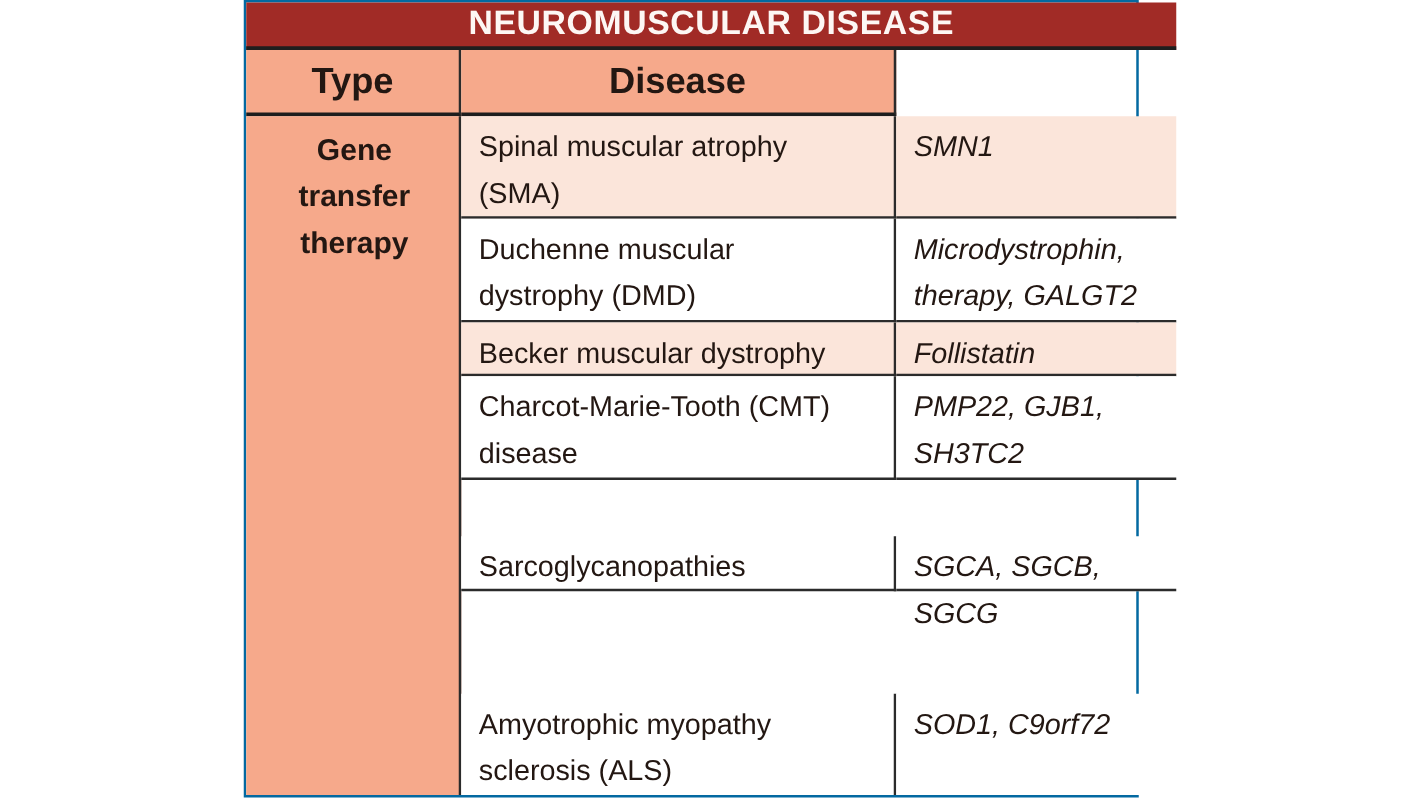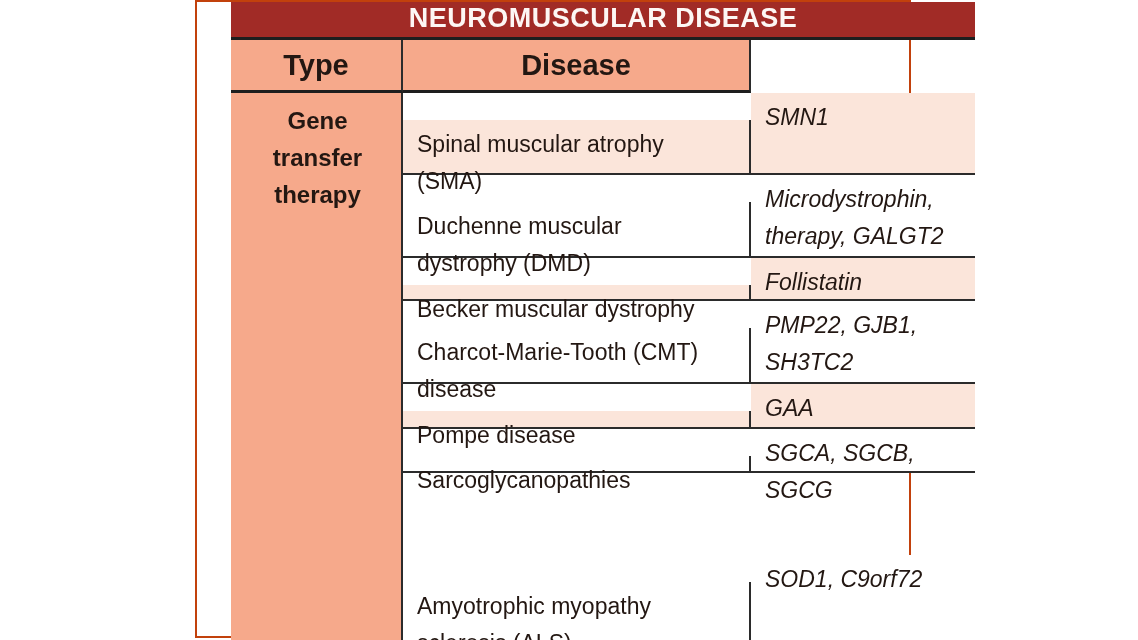--- a/index.html
+++ b/index.html
@@ -17,27 +17,26 @@
     height: 640px;
     background: #ffffff;
   }
   .gene-table {
     position: absolute;
     left: 195px;
     top: 0;
     width: 716px;
     height: 638px;
     box-sizing: border-box;
-    border: 2px solid #c2410c;
+    border: 2px solid #0369a1;
     display: grid;
     grid-template-columns: 172px 348px 224px;
     grid-template-rows: 38px 53px 82px 83px 43px 83px 45px 44px 82px 1fr;
     background: #ffffff;
     color: #231712;
-    padding-left: 34px;
   }
   .cell {
     box-sizing: border-box;
     white-space: pre-line;
   }
   
   .title-band {
     grid-column: 1 / 4;
     grid-row: 1;
     background: #a12b26;
@@ -80,21 +79,21 @@
   .body-cell {
     font-size: 23px;
     line-height: 37px;
     padding: 6px 10px 0 14px;
     border-bottom: 2px solid #2b2b2b;
   }
   .gene-cell { font-style: italic; }
   .row-peach { background: #fbe5da; }
   .row-white { background: #ffffff; }
   .last-row  { border-bottom: none; }
-  .col-disease { grid-column: 2; margin-top: 27px; }
+  .col-disease { grid-column: 2; }
   .col-gene    { grid-column: 3; }
 </style>
 </head>
 <body>
 
 <div class="stage">
   <div class="gene-table">
 
     <div class="cell title-band">NEUROMUSCULAR DISEASE</div>
 
@@ -115,22 +114,20 @@
 therapy, GALGT2</div>
 
     <div class="cell body-cell row-peach col-disease b-right" style="grid-row:5">Becker muscular dystrophy</div>
     <div class="cell body-cell row-peach col-gene gene-cell" style="grid-row:5">Follistatin</div>
 
     <div class="cell body-cell row-white col-disease b-right" style="grid-row:6">Charcot-Marie-Tooth (CMT)
 disease</div>
     <div class="cell body-cell row-white col-gene gene-cell" style="grid-row:6">PMP22, GJB1,
 SH3TC2</div>
 
-    <div class="cell body-cell row-peach col-disease b-right" style="grid-row:7">Pompe disease</div>
-    <div class="cell body-cell row-peach col-gene gene-cell" style="grid-row:7">GAA</div>
 
     <div class="cell body-cell row-white col-disease b-right" style="grid-row:8">Sarcoglycanopathies</div>
     <div class="cell body-cell row-white col-gene gene-cell" style="grid-row:8">SGCA, SGCB, SGCG</div>
 
 
     <div class="cell body-cell row-white col-disease b-right last-row" style="grid-row:10">Amyotrophic myopathy
 sclerosis (ALS)</div>
     <div class="cell body-cell row-white col-gene gene-cell last-row" style="grid-row:10">SOD1, C9orf72</div>
 
   </div>

